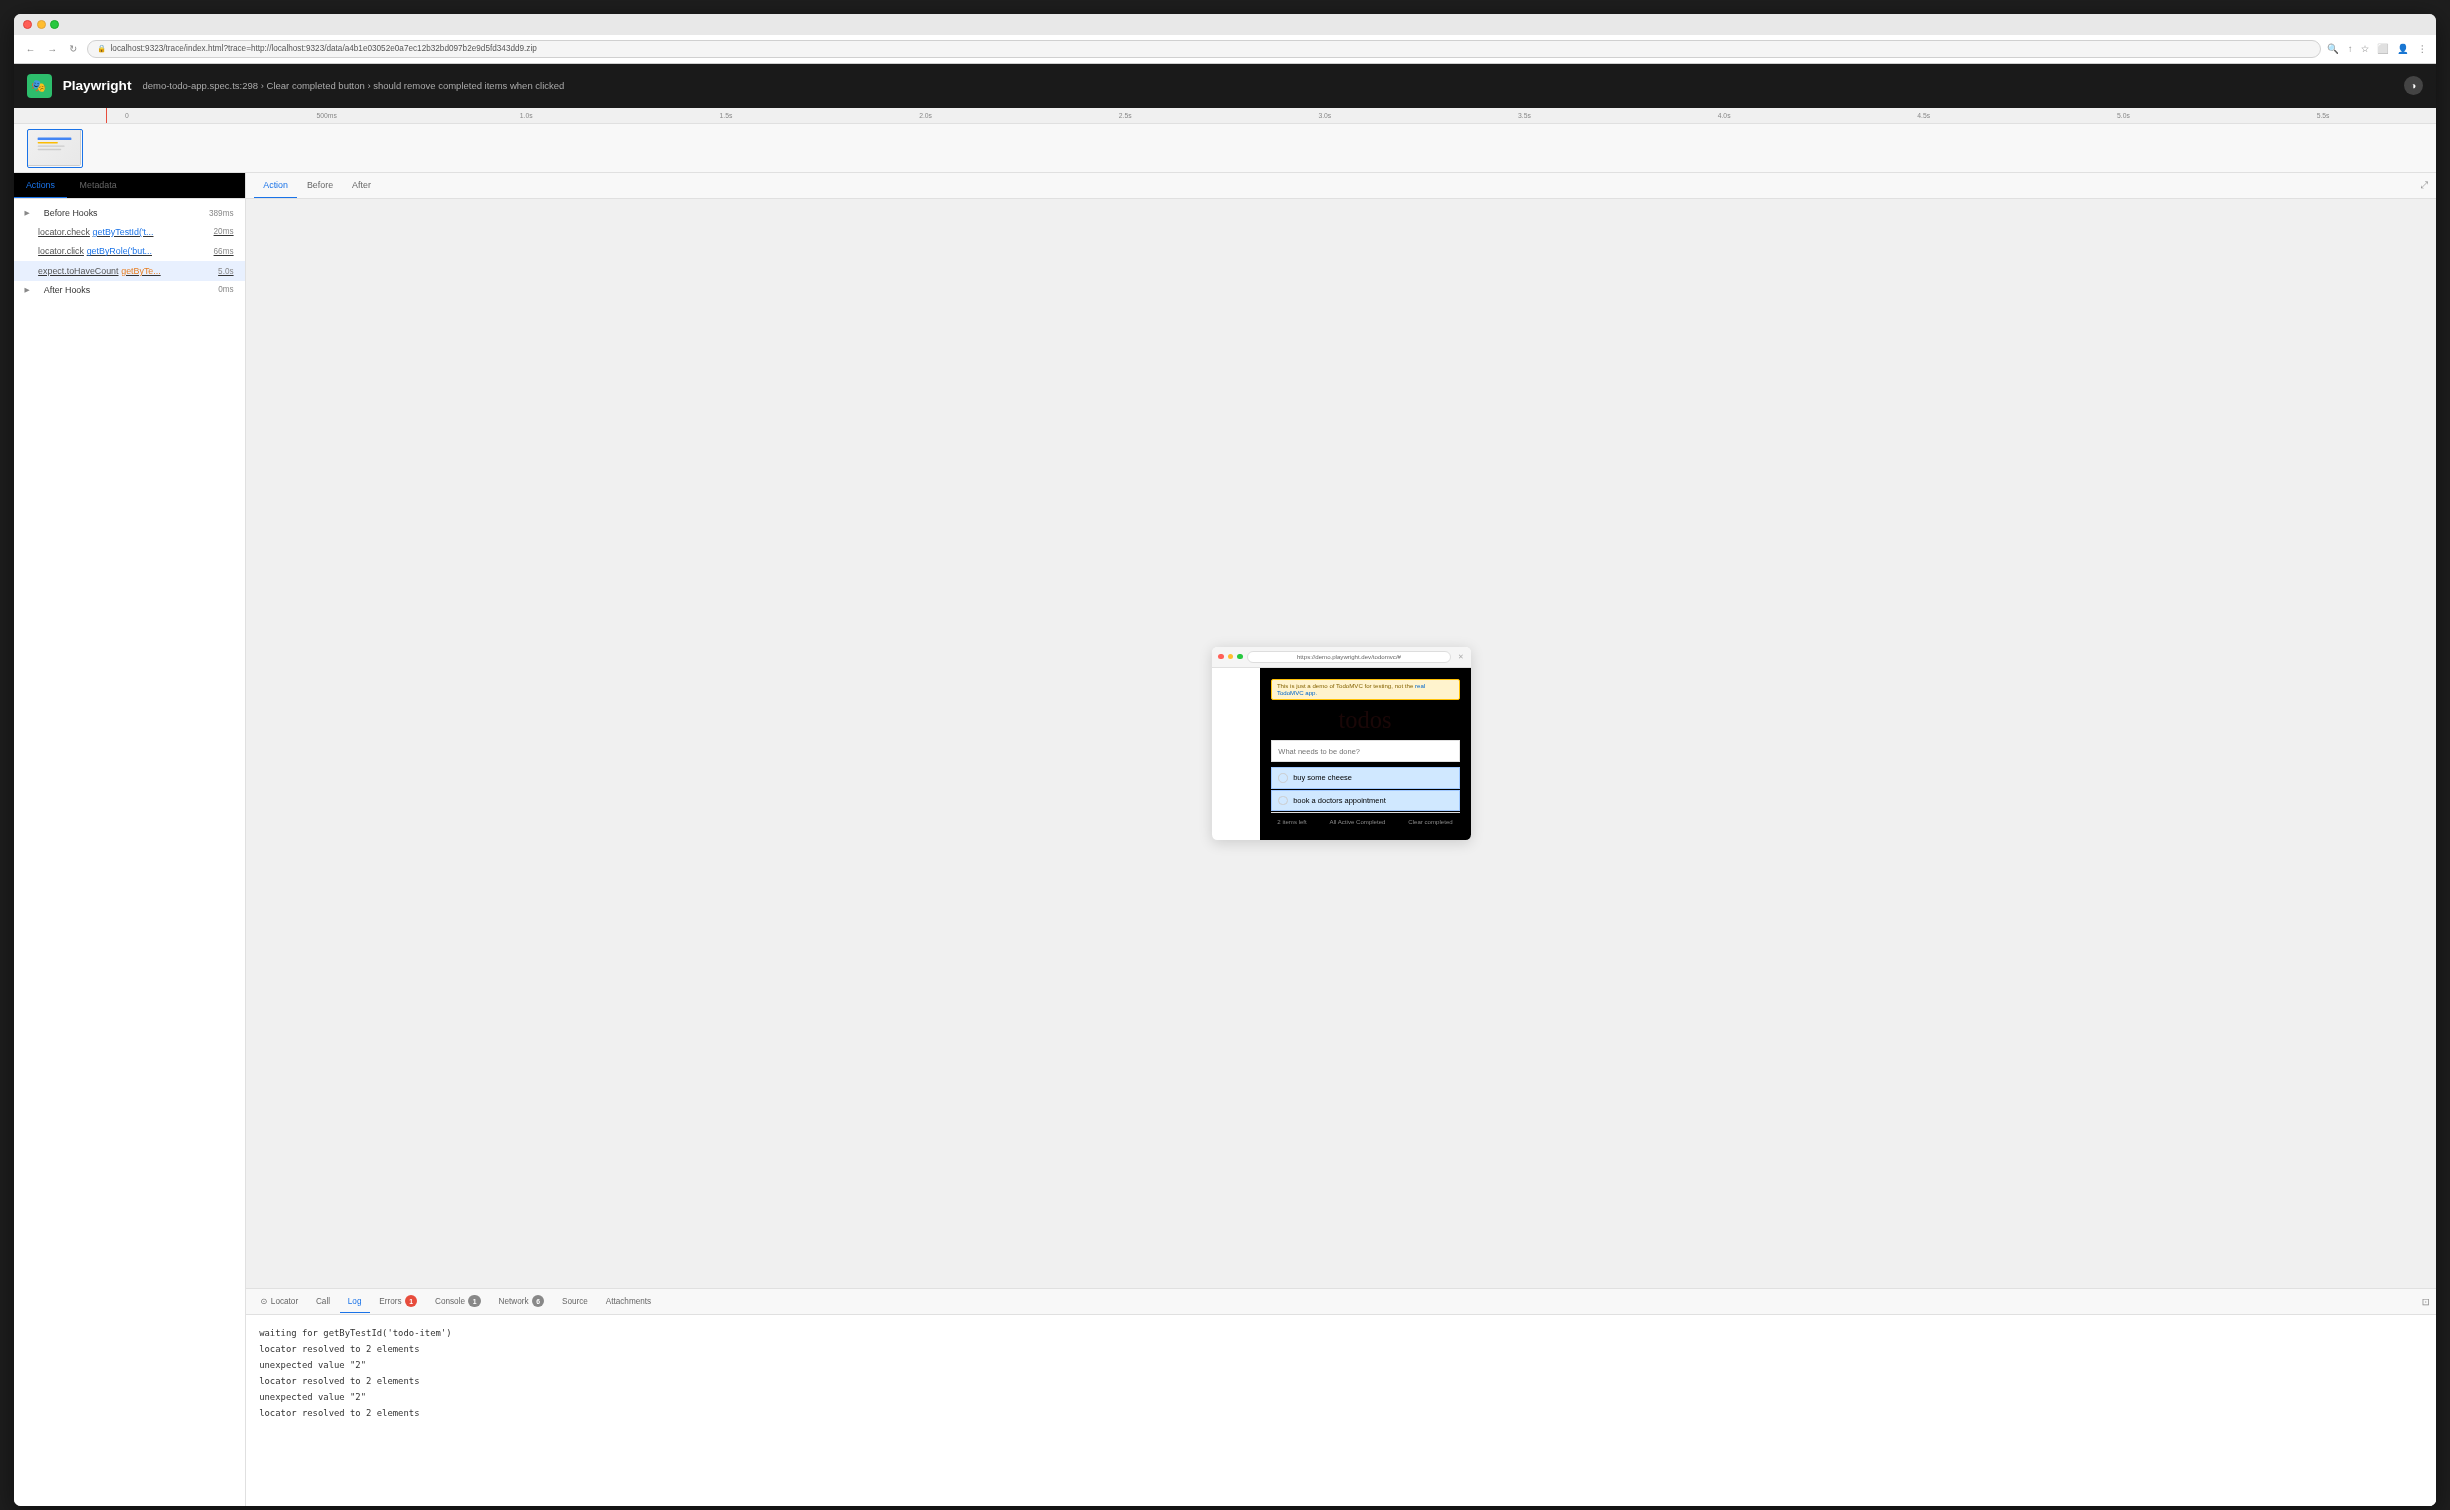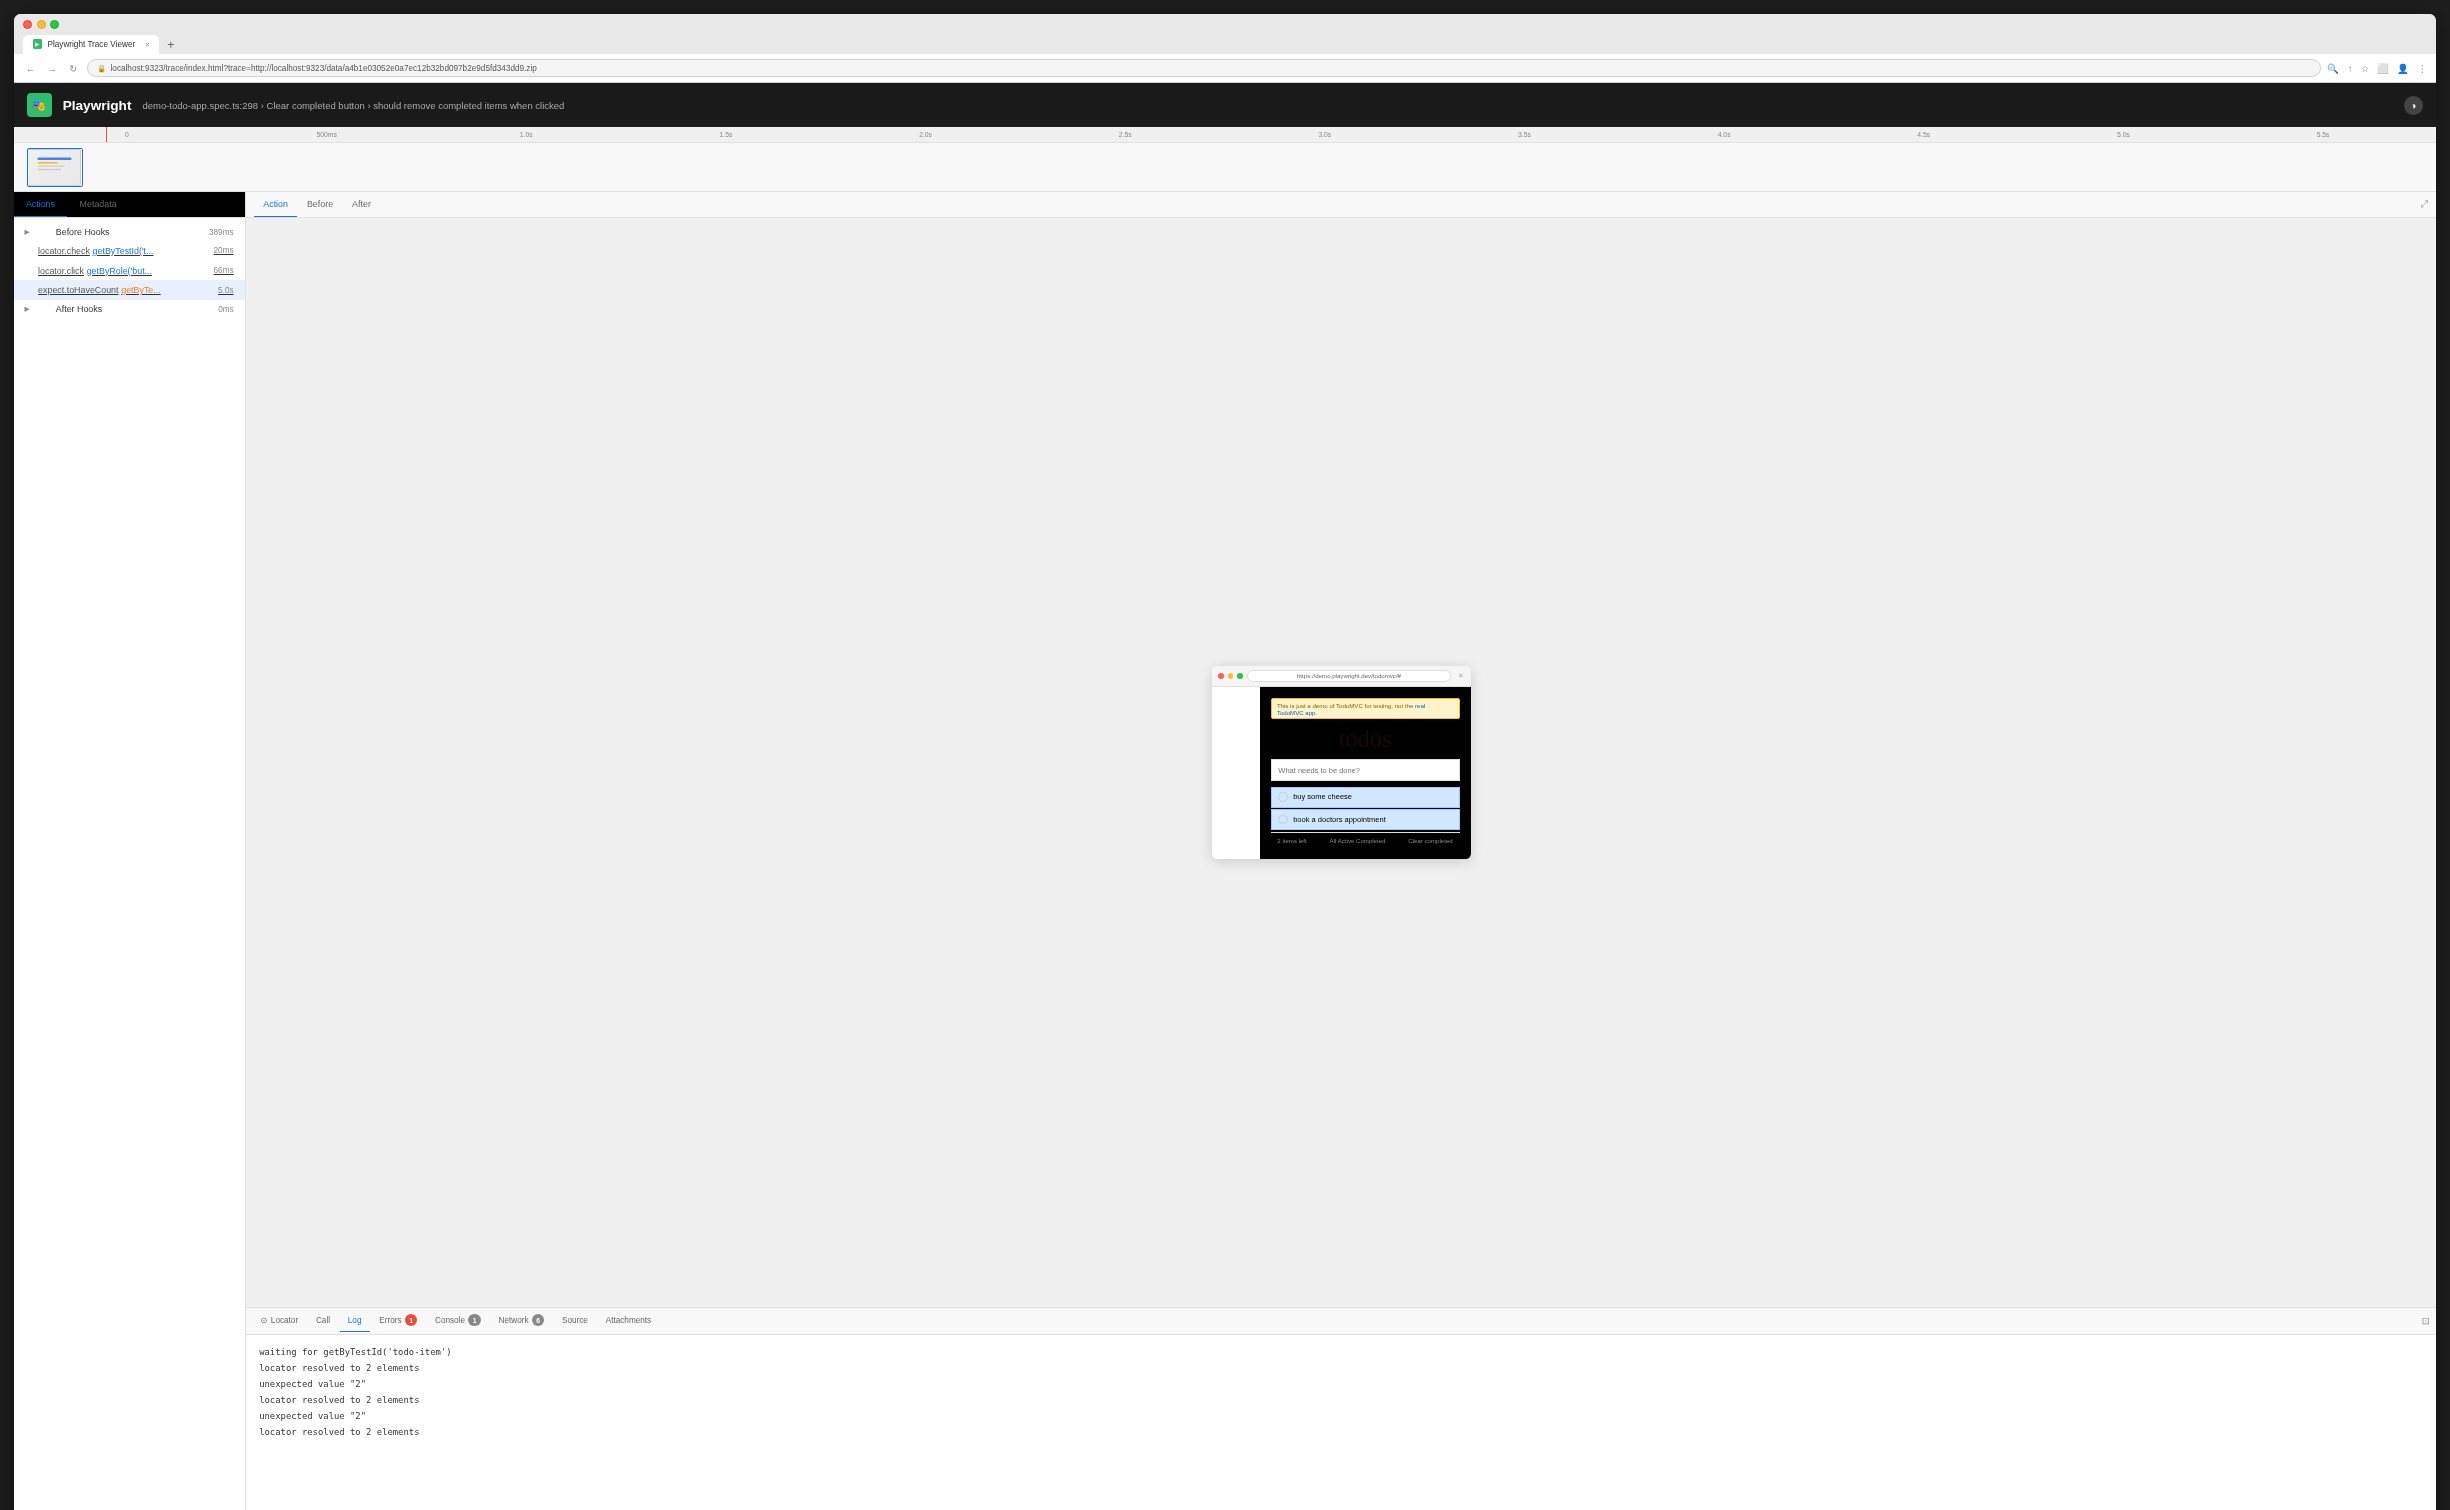--- a/index.html
+++ b/index.html
@@ -285,21 +285,21 @@
     .actions-list {
       flex: 1;
       overflow-y: auto;
       padding: 5.4px 0;
     }
 
     .action-group {
       padding: 4.1px 11px;
       display: flex;
       align-items: center;
-      gap: 23px;
+      gap: 11px;
       cursor: pointer;
       font-size: 8.9px;
       color: #333;
       justify-content: center;
     }
 
     .expand-icon {
       color: #888;
       font-size: 6.8px;
       width: 8.2px;
@@ -570,28 +570,20 @@
 </head>
 <body>
 
 <div class="browser-window">
 
   <div class="title-bar">
     <div class="traffic-lights">
       <div class="traffic-light tl-red"></div>
       <div class="traffic-light tl-yellow"></div>
       <div class="traffic-light tl-green"></div>
-    </div>
-    <div class="tab-bar">
-      <div class="browser-tab">
-        <div class="tab-favicon">▶</div>
-        <span>Playwright Trace Viewer</span>
-        <span class="tab-close">×</span>
-      </div>
-      <button class="tab-new">+</button>
     </div>
   </div>
 
   <div class="address-bar">
     <span class="nav-btn">←</span>
     <span class="nav-btn">→</span>
     <span class="nav-btn">↻</span>
     <div class="url-box">
       <span style="color:#888;font-size:7.5px;">🔒</span>
       <span class="url-text">localhost:9323/trace/index.html?trace=http://localhost:9323/data/a4b1e03052e0a7ec12b32bd097b2e9d5fd343dd9.zip</span>

